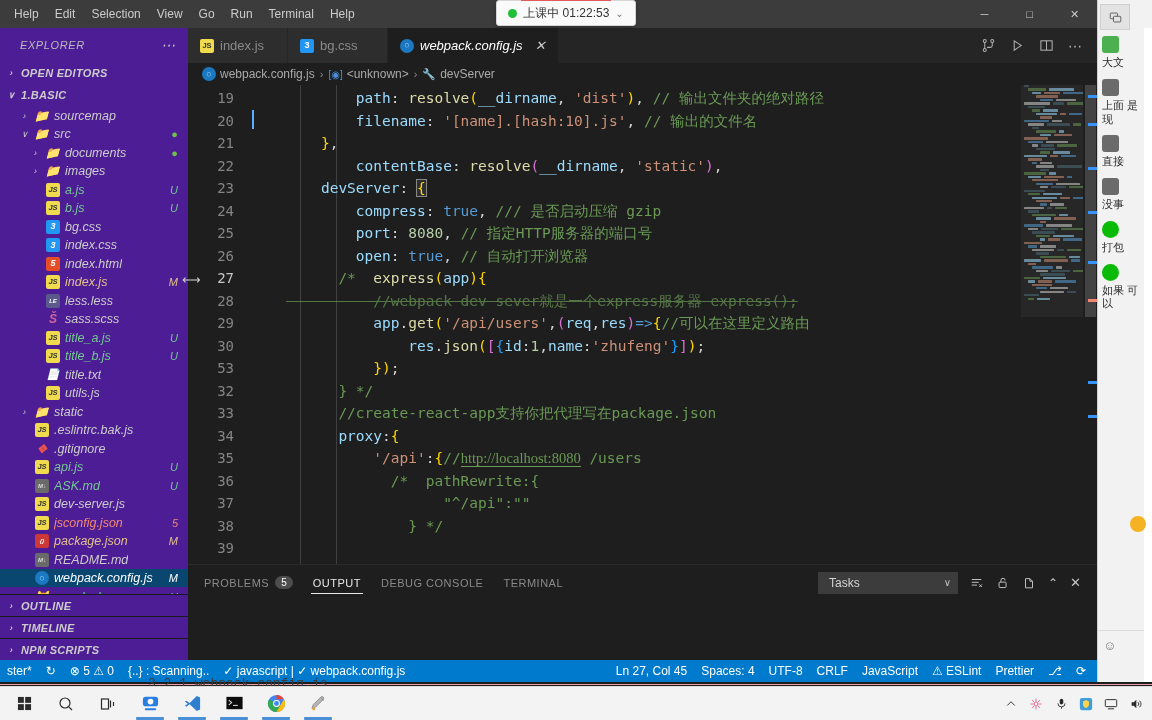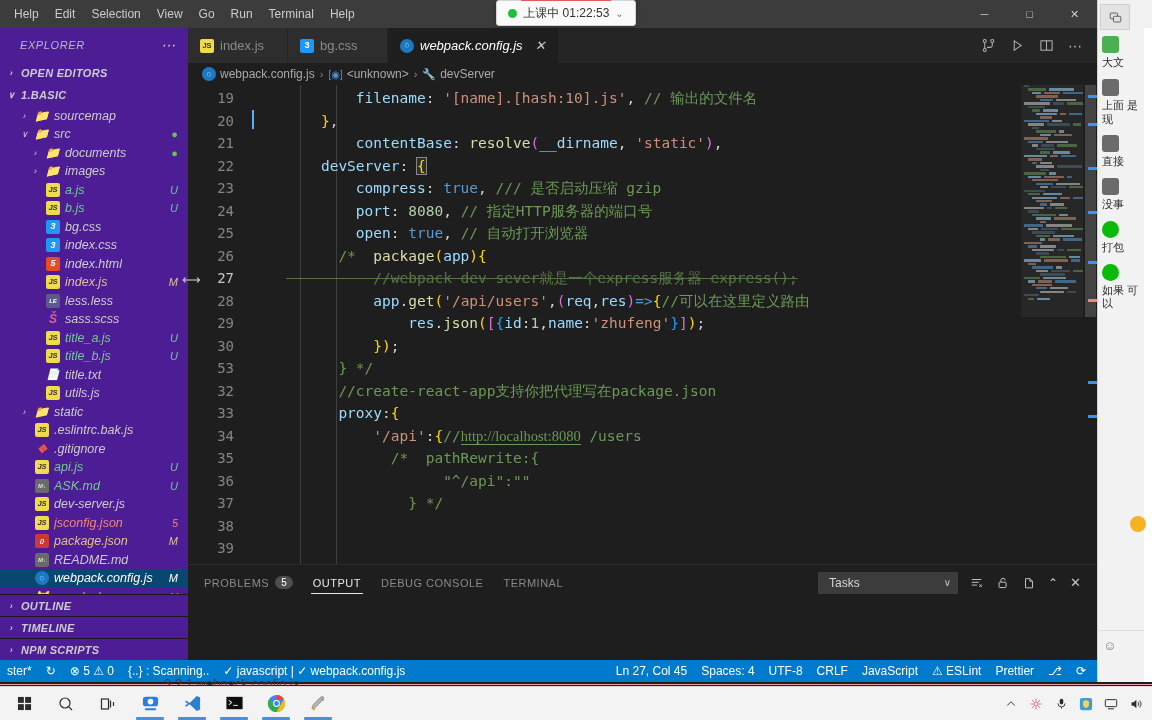--- a/index.html
+++ b/index.html
@@ -230,22 +230,22 @@
   }
   .timer::before {
     content: ""; position: absolute; top: -4px; left: 24px; right: 24px; height: 4px;
     background: #e05b5b; border-radius: 2px 2px 0 0;
   }
   .timer .dot { width: 9px; height: 9px; border-radius: 50%; background: #1fbf3a; }
   .timer .cv { font-size: 10px; color: #777; }
 
   
   .overlay-text {
-    position: absolute; left: 164px; top: 676px; font-size: 13px; color: #3a3a3a;
-    font-family: Liberation Sans, sans-serif; z-index: 55; white-space: nowrap;
+    position: absolute; left: 148px; top: 676px; font-size: 13px; color: #3a3a3a;
+    font-family: Liberation Mono, monospace; z-index: 55; white-space: nowrap;
   }
   .pink-line { position: absolute; left: 0; right: 0; top: 684px; height: 1px; background: #e8a0a8; z-index: 54; }
 
   
   .taskbar {
     position: absolute; left: 0; bottom: 0; width: 1152px; height: 34px;
     background: #f3f3f3; display: flex; align-items: center; z-index: 70;
     border-top: 1px solid #dcdcdc;
   }
   .tb-left { display: flex; align-items: center; gap: 2px; padding-left: 4px; }
@@ -547,28 +547,29 @@
               <div class="ln">35</div>
               <div class="ln">36</div>
               <div class="ln">37</div>
               <div class="ln">38</div>
               <div class="ln">39</div>
               <div class="ln">40</div>
             </div>
           <div class="codecol" id="codecol">
             <div class="guide" style="left:50px;"></div>
             <div class="guide" style="left:86px;"></div>
+          <div class="cline"><span class="tok-prop">        path</span><span class="tok-punc">: </span><span class="tok-fn">resolve</span><span class="tok-brace-y">(</span><span class="tok-var">__dirname</span><span class="tok-punc">, </span><span class="tok-str">'dist'</span><span class="tok-brace-y">)</span><span class="tok-punc">, </span><span class="tok-com">// 输出文件夹的绝对路径</span></div>
               <div class="cline"><span class="tok-prop">        filename</span><span class="tok-punc">: </span><span class="tok-str">'[name].[hash:10].js'</span><span class="tok-punc">, </span><span class="tok-com">// 输出的文件名</span></div>
               <div class="cline"><span class="tok-brace-y">    }</span><span class="tok-punc">,</span></div>
               <div class="cline"><span class="tok-prop">        contentBase</span><span class="tok-punc">: </span><span class="tok-fn">resolve</span><span class="tok-brace-p">(</span><span class="tok-var">__dirname</span><span class="tok-punc">, </span><span class="tok-str">'static'</span><span class="tok-brace-p">)</span><span class="tok-punc">,</span></div>
               <div class="cline"><span class="tok-prop">    devServer</span><span class="tok-punc">: </span><span class="tok-brace-y brace-match">{</span></div>
               <div class="cline"><span class="tok-prop">        compress</span><span class="tok-punc">: </span><span class="tok-key">true</span><span class="tok-punc">, </span><span class="tok-com">/// 是否启动压缩 gzip</span></div>
               <div class="cline"><span class="tok-prop">        port</span><span class="tok-punc">: </span><span class="tok-num">8080</span><span class="tok-punc">, </span><span class="tok-com">// 指定HTTP服务器的端口号</span></div>
               <div class="cline"><span class="tok-prop">        open</span><span class="tok-punc">: </span><span class="tok-key">true</span><span class="tok-punc">, </span><span class="tok-com">// 自动打开浏览器</span></div>
-              <div class="cline"><span class="tok-com">      /*  </span><span class="tok-fn">package</span><span class="tok-brace-y">(</span><span class="tok-var">app</span><span class="tok-brace-y">)</span><span class="tok-brace-y">{</span></div>
+              <div class="cline"><span class="tok-com">      /*  </span><span class="tok-fn">express</span><span class="tok-brace-y">(</span><span class="tok-var">app</span><span class="tok-brace-y">)</span><span class="tok-brace-y">{</span></div>
               <div class="cline"><span class="tok-com struck">          //webpack dev sever就是一个express服务器 express();</span></div>
               <div class="cline"><span class="tok-var">          app</span><span class="tok-punc">.</span><span class="tok-fn">get</span><span class="tok-brace-y">(</span><span class="tok-str">'/api/users'</span><span class="tok-punc">,</span><span class="tok-brace-p">(</span><span class="tok-var">req</span><span class="tok-punc">,</span><span class="tok-var">res</span><span class="tok-brace-p">)</span><span class="tok-key">=&gt;</span><span class="tok-brace-y">{</span><span class="tok-com">//可以在这里定义路由</span></div>
               <div class="cline"><span class="tok-var">              res</span><span class="tok-punc">.</span><span class="tok-fn">json</span><span class="tok-brace-y">(</span><span class="tok-brace-p">[</span><span class="tok-brace-b">{</span><span class="tok-prop">id</span><span class="tok-punc">:</span><span class="tok-num">1</span><span class="tok-punc">,</span><span class="tok-prop">name</span><span class="tok-punc">:</span><span class="tok-str">'zhufeng'</span><span class="tok-brace-b">}</span><span class="tok-brace-p">]</span><span class="tok-brace-y">)</span><span class="tok-punc">;</span></div>
               <div class="cline"><span class="tok-brace-y">          }</span><span class="tok-brace-y">)</span><span class="tok-punc">;</span></div>
               <div class="cline"><span class="tok-com">      } */</span></div>
               <div class="cline"><span class="tok-com">      //create-react-app支持你把代理写在package.json</span></div>
               <div class="cline"><span class="tok-prop">      proxy</span><span class="tok-punc">:</span><span class="tok-brace-y">{</span></div>
               <div class="cline"><span class="tok-str">          '/api'</span><span class="tok-punc">:</span><span class="tok-brace-y">{</span><span class="tok-com">//</span><span class="tok-com ul-green">http://localhost:8080</span><span class="tok-com"> /users</span></div>
               <div class="cline"><span class="tok-com">            /*  pathRewrite:{</span></div>
               <div class="cline"><span class="tok-com">                  "^/api":""</span></div>

